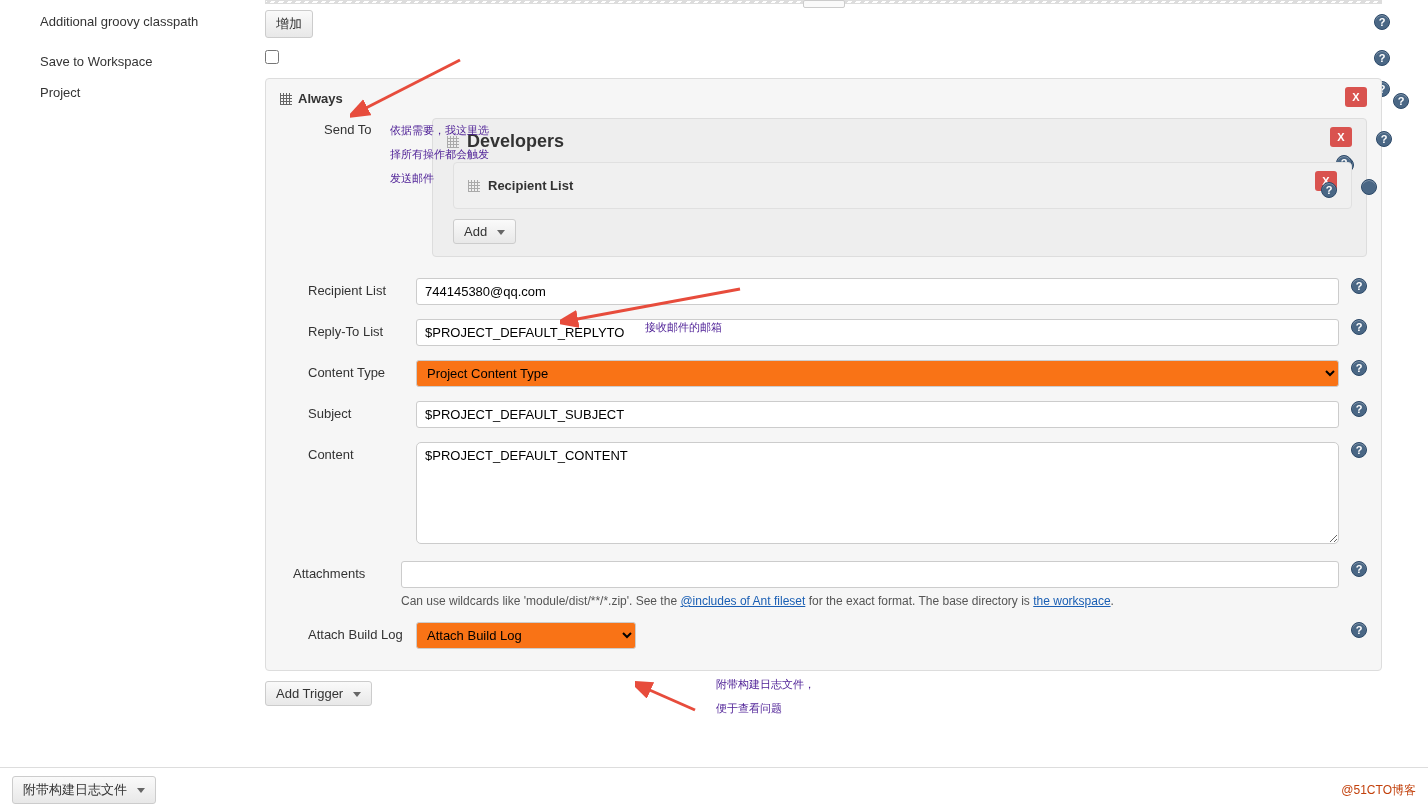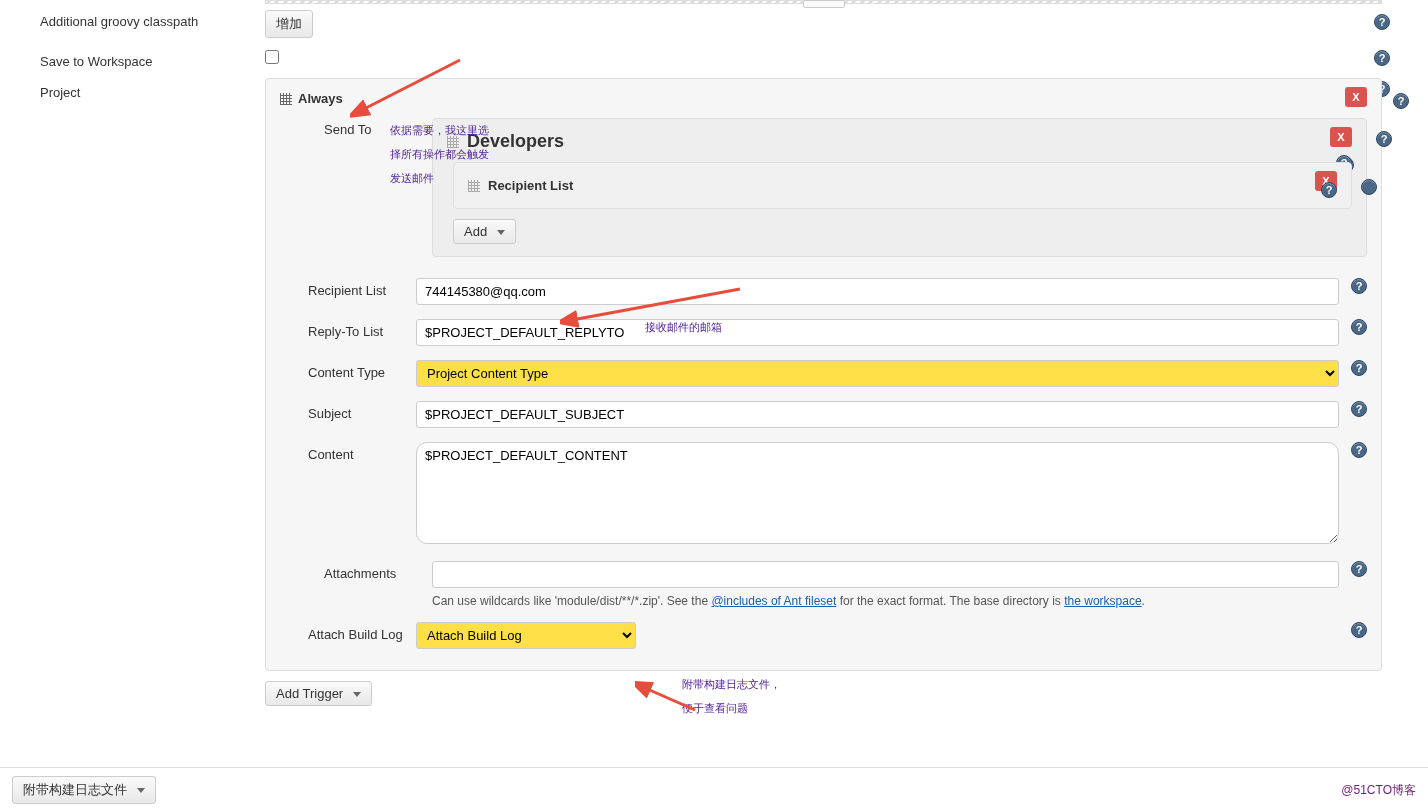--- a/index.html
+++ b/index.html
@@ -36,37 +36,37 @@
   
   .sub-panel { background: #eeeeee; border: 1px solid #ddd; border-radius: 4px; padding: 12px 14px; margin-bottom: 6px; position: relative; }
   .sub-panel .remove-btn { position: absolute; right: 14px; top: 8px; }
   .sub-panel-help { position: absolute; right: 42px; top: 10px; }
   
   .sub-sub-panel { background: #f0f0f0; border: 1px solid #e0e0e0; border-radius: 4px; padding: 15px 14px; margin: 10px 0 10px 0; position: relative; }
   .sub-sub-panel .remove-btn { position: absolute; right: 14px; top: 8px; }
   .sub-sub-help { position: absolute; right: 42px; top: 12px; }
   
   .form-input { width: 100%; padding: 5px 8px; border: 1px solid #ccc; border-radius: 3px; font-size: 13px; font-family: inherit; }
-  .form-textarea { width: 100%; padding: 5px 8px; border: 1px solid #ccc; border-radius: 11px; font-size: 13px; font-family: inherit; height: 102px; resize: both; }
-  .form-select { width: 100%; padding: 4px 6px; border: 1px solid #ccc; border-radius: 3px; font-size: 13px; background: #fde047; }
+  .form-textarea { width: 100%; padding: 5px 8px; border: 1px solid #ccc; border-radius: 5px; font-size: 13px; font-family: inherit; height: 102px; resize: both; }
+  .form-select { width: 100%; padding: 4px 6px; border: 1px solid #ccc; border-radius: 3px; font-size: 13px; background: #f97316; }
   .form-select-sm { width: 220px; }
   
   .form-row { display: flex; padding: 7px 0; align-items: flex-start; }
   .form-row-label { width: 108px; flex-shrink: 0; font-size: 13px; color: #333; padding-top: 5px; }
   .form-row-input { flex: 1; margin-right: 6px; }
   .form-row-help { flex-shrink: 0; margin-left: 6px; }
   
   .hint-text { font-size: 12px; color: #555; margin-top: 6px; }
   .hint-text a { color: #1a5fb4; text-decoration: underline; }
   
   .annotation { color: #4c1d95; font-size: 11px; position: absolute; pointer-events: none; }
   .arrow-svg { position: absolute; pointer-events: none; }
   
   .bottom-bar { position: absolute; bottom: 0; left: 0; right: 0; border-top: 1px solid #ddd; padding: 8px 12px; background: #fff; display: flex; justify-content: space-between; align-items: center; }
-  .watermark { color: #701a75; font-size: 12px; }
+  .watermark { color: #c2410c; font-size: 12px; }
 
   .top-remove { position: absolute; right: 14px; top: 8px; }
 
   .add-trigger-row { margin-left: 265px; margin-right: 46px; padding-top: 10px; }
 </style>
 </head>
 <body>
 
 <div class="container">
 
@@ -164,21 +164,21 @@
       <div class="form-row-input"><input class="form-input" value="$PROJECT_DEFAULT_SUBJECT" style=""></div>
       <div class="form-row-help"><span class="help-icon">?</span></div>
     </div>
 
     <div class="form-row" style="margin-left:28px;">
       <div class="form-row-label">Content</div>
       <div class="form-row-input"><textarea class="form-textarea" style="">$PROJECT_DEFAULT_CONTENT</textarea></div>
       <div class="form-row-help"><span class="help-icon">?</span></div>
     </div>
 
-    <div class="form-row" style="margin-left:44px;">
+    <div class="form-row" style="margin-left:13px;">
       <div class="form-row-label">Attachments</div>
       <div class="form-row-input">
         <input class="form-input" value="" style="">
         <div class="hint-text">
           <span>Can use wildcards like 'module/dist/**/*.zip'. See the </span><a href="#">@includes of Ant fileset</a><span> for the exact format. The base directory is </span><a href="#">the workspace</a><span>.</span>
         </div>
       </div>
       <div class="form-row-help"><span class="help-icon">?</span></div>
     </div>
 
@@ -220,21 +220,21 @@
 <div class="annotation" style="left:645px; top:320px;">接收邮件的邮箱</div>
 <svg class="arrow-svg" style="left:560px; top:284px;" width="200" height="50">
   <defs>
       <marker id="ah2" markerWidth="10" markerHeight="10" refX="2" refY="3" orient="auto">
         <path d="M0,0 L0,6 L8,3 z" fill="#e74c3c"></path>
       </marker>
     </defs>
   <line x1="180" y1="5" x2="12" y2="36" stroke="#e74c3c" stroke-width="3" marker-end="url(#ah2)"></line>
 </svg>
 
-<div class="annotation" style="left:682px; top:672px; line-height:24px;">
+<div class="annotation" style="left:716px; top:672px; line-height:24px;">
   <div>附带构建日志文件，</div>
   <div>便于查看问题</div>
 </div>
 <svg class="arrow-svg" style="left:635px; top:680px;" width="70" height="40">
   <defs>
       <marker id="ah3" markerWidth="10" markerHeight="10" refX="2" refY="3" orient="auto">
         <path d="M0,0 L0,6 L8,3 z" fill="#e74c3c"></path>
       </marker>
     </defs>
   <line x1="60" y1="30" x2="10" y2="8" stroke="#e74c3c" stroke-width="3" marker-end="url(#ah3)"></line>

